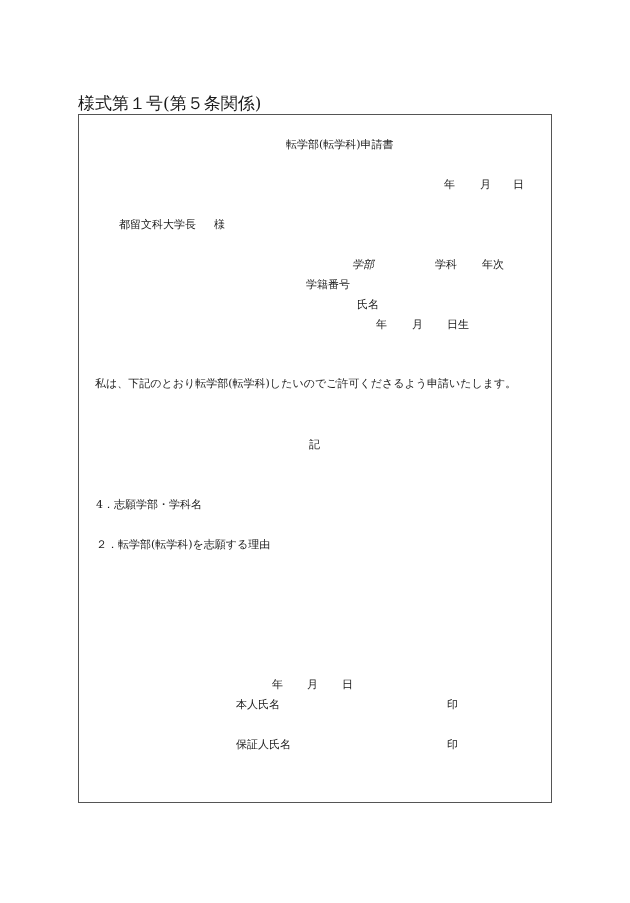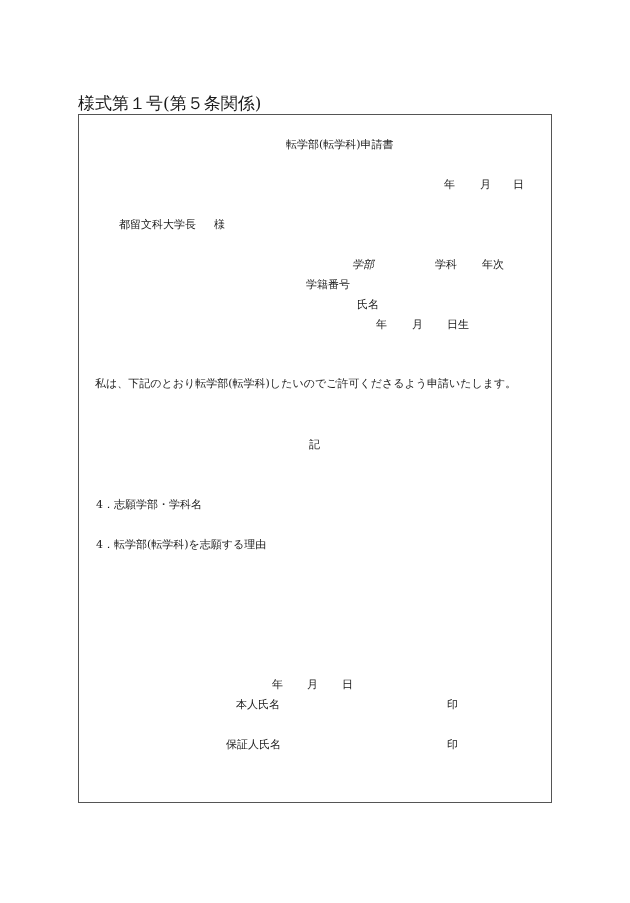--- a/index.html
+++ b/index.html
@@ -51,21 +51,21 @@
     .birth-d { left: 447px; top: 318px; text-align: right; }
     .body-text { left: 95px; top: 377px; text-align: center; }
     .ki { left: 309px; top: 438px; }
     .item1 { left: 96px; top: 498px; }
     .item2 { left: 96px; top: 538px; }
     .sign-date-y { left: 272px; top: 678px; }
     .sign-date-m { left: 307px; top: 678px; }
     .sign-date-d { left: 342px; top: 678px; }
     .applicant { left: 236px; top: 698px; }
     .applicant-seal { left: 447px; top: 698px; }
-    .guarantor { left: 226px; top: 738px; }
+    .guarantor { left: 236px; top: 738px; }
     .guarantor-seal { left: 447px; top: 738px; }
   </style>
 </head>
 <body>
 
 <div class="abs form-label">様式第１号(第５条関係)</div>
 
 <div class="form-box"></div>
 
 <div class="abs title">転学部(転学科)申請書</div>
@@ -85,21 +85,21 @@
 
 <div class="abs birth-y">年</div>
 <div class="abs birth-m">月</div>
 <div class="abs birth-d">日生</div>
 
 <div class="abs body-text">私は、下記のとおり転学部(転学科)したいのでご許可くださるよう申請いたします。</div>
 
 <div class="abs ki">記</div>
 
 <div class="abs item1">4．志願学部・学科名</div>
-<div class="abs item2">4．転学部(転学科)を志願する理由</div>
+<div class="abs item2">２．転学部(転学科)を志願する理由</div>
 
 <div class="abs sign-date-y">年</div>
 <div class="abs sign-date-m">月</div>
 <div class="abs sign-date-d">日</div>
 
 <div class="abs applicant">本人氏名</div>
 <div class="abs applicant-seal">印</div>
 
 <div class="abs guarantor">保証人氏名</div>
 <div class="abs guarantor-seal">印</div>

